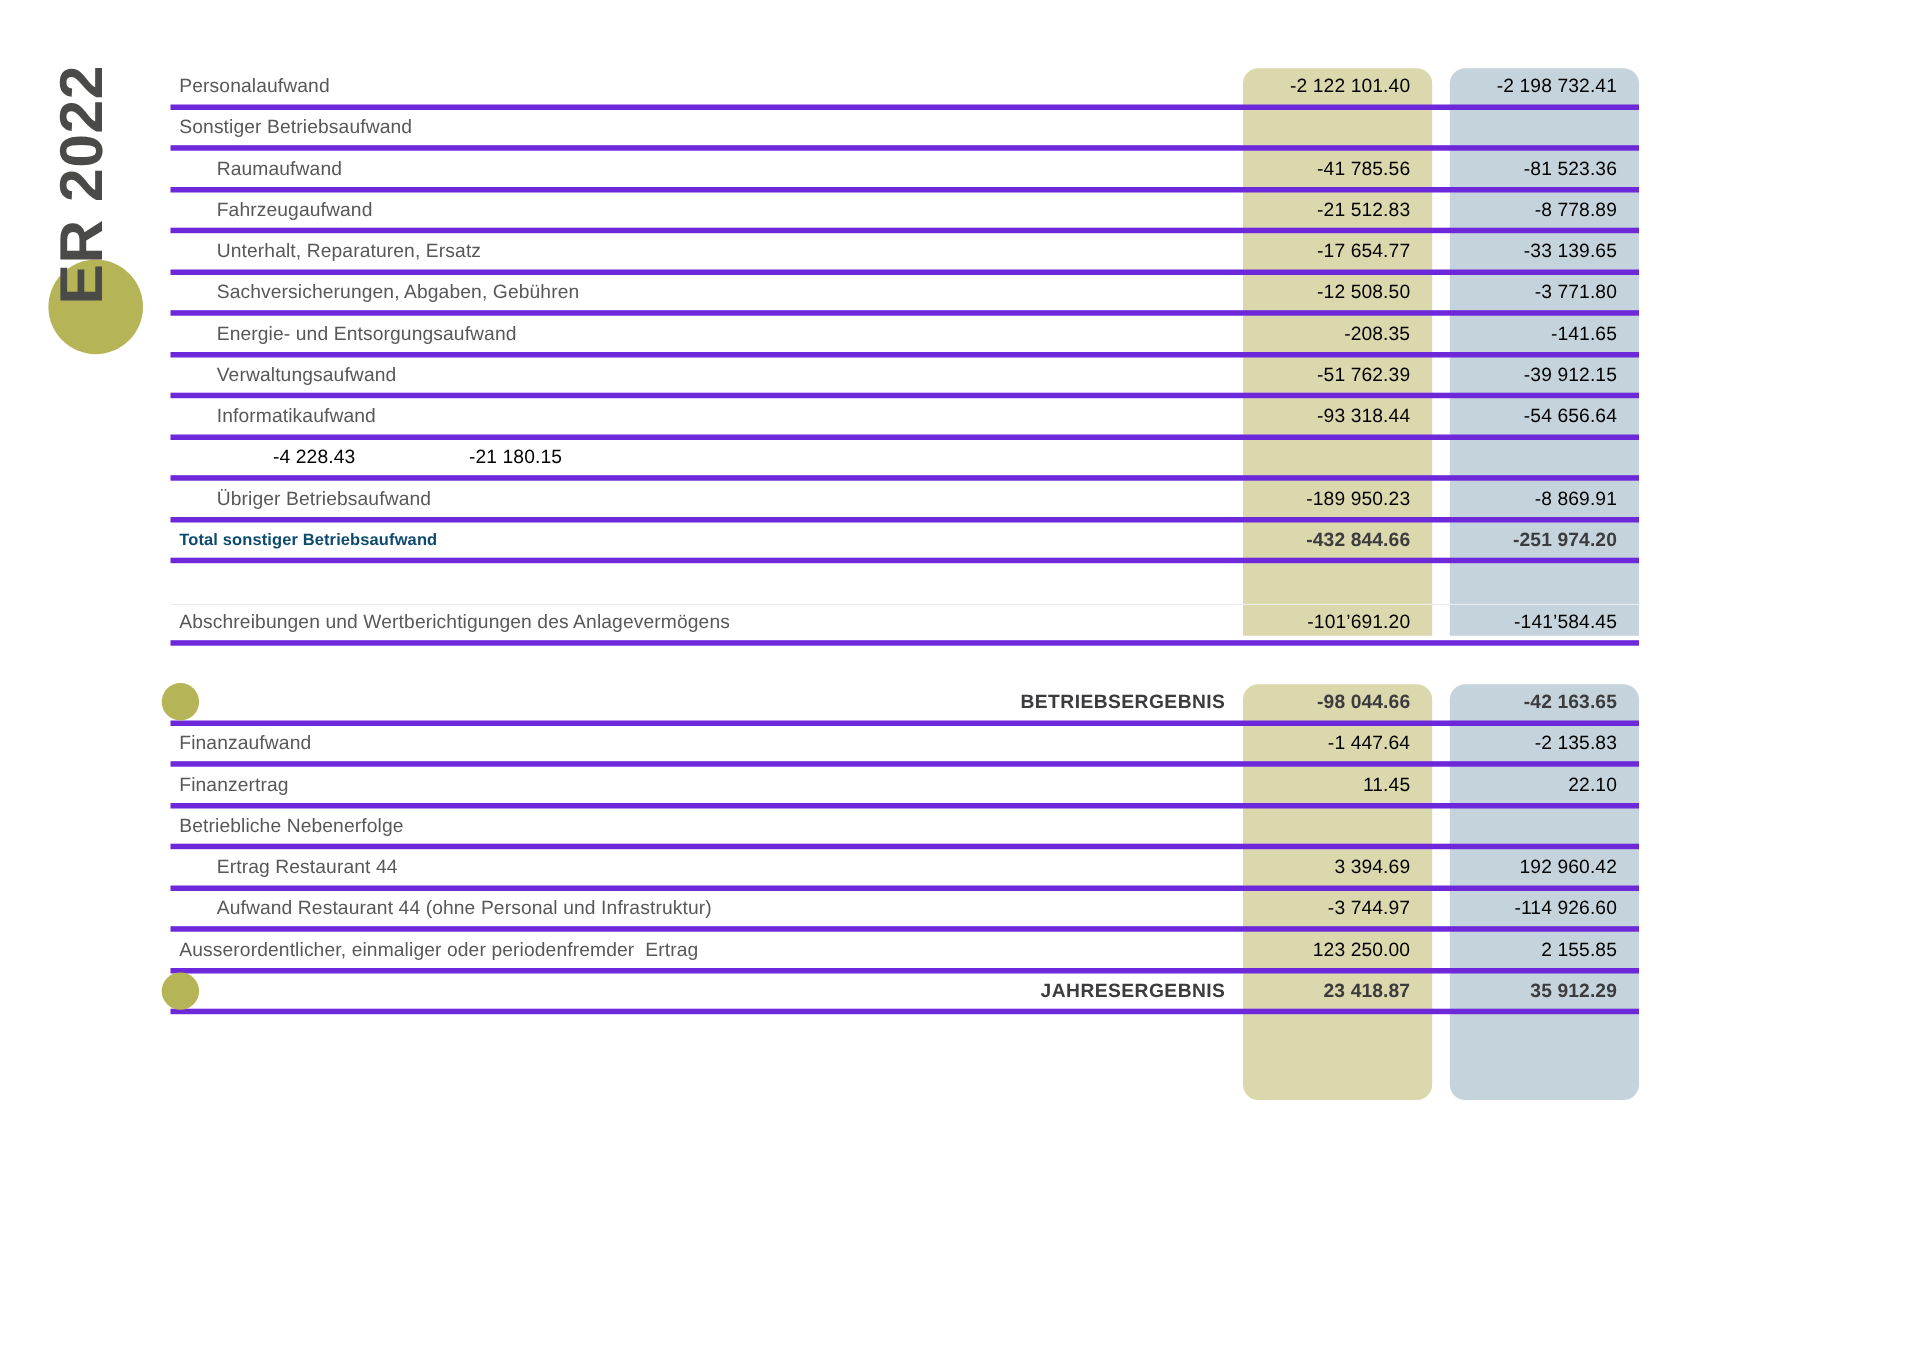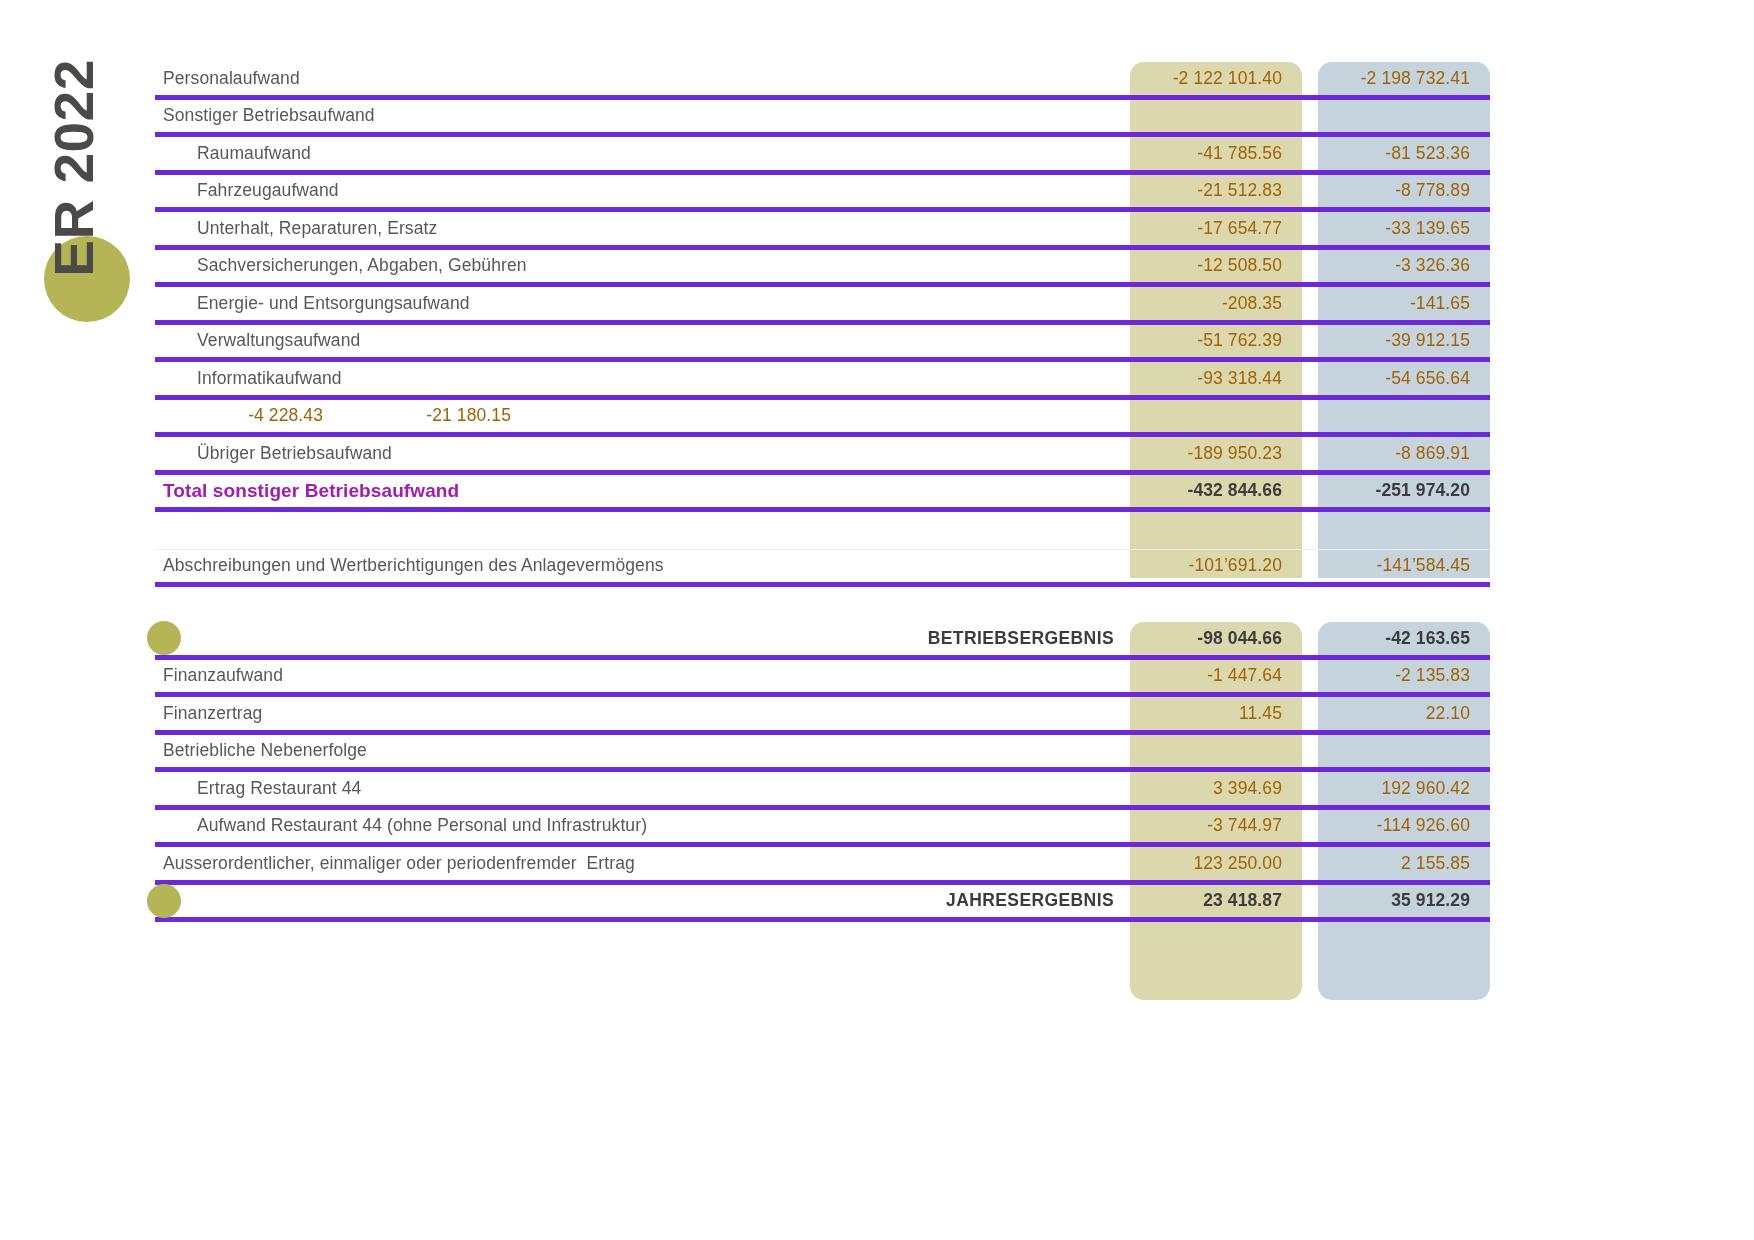--- a/index.html
+++ b/index.html
@@ -88,38 +88,38 @@
     flex: 1 1 auto;
     font-size: 17.5px;
     color: #58585a;
     letter-spacing: 0.1px;
     white-space: pre;
     padding-left: 8px;
   }
   .label.indent { padding-left: 42px; }
   .label.bold {
     font-weight: 700;
-    color: #a21caf;
-    font-size: 19px;
+    color: #0c4a6e;
+    font-size: 15px;
     letter-spacing: 0.1px;
   }
   .label.heavy {
     font-weight: 700;
     color: #3c3c3e;
     font-size: 17.5px;
     letter-spacing: 0.4px;
     text-align: right;
   }
 
   .val {
     flex: 0 0 172px;
     text-align: right;
     padding-right: 20px;
     font-size: 17.5px;
-    color: #a16207;
+    color: #000000;
     letter-spacing: 0.1px;
     white-space: pre;
   }
   .val.bold {
     font-weight: 700;
     color: #3c3c3e;
   }
   .val.col-a { margin-left: 16px; }
   .val.col-b { margin-left: 16px; }
 
@@ -174,21 +174,21 @@
         <div class="val col-b">-8 778.89</div>
       </div>
       <div class="row">
         <div class="label indent">Unterhalt, Reparaturen, Ersatz</div>
         <div class="val col-a">-17 654.77</div>
         <div class="val col-b">-33 139.65</div>
       </div>
       <div class="row">
         <div class="label indent">Sachversicherungen, Abgaben, Gebühren</div>
         <div class="val col-a">-12 508.50</div>
-        <div class="val col-b">-3 326.36</div>
+        <div class="val col-b">-3 771.80</div>
       </div>
       <div class="row">
         <div class="label indent">Energie- und Entsorgungsaufwand</div>
         <div class="val col-a">-208.35</div>
         <div class="val col-b">-141.65</div>
       </div>
       <div class="row">
         <div class="label indent">Verwaltungsaufwand</div>
         <div class="val col-a">-51 762.39</div>
         <div class="val col-b">-39 912.15</div>

